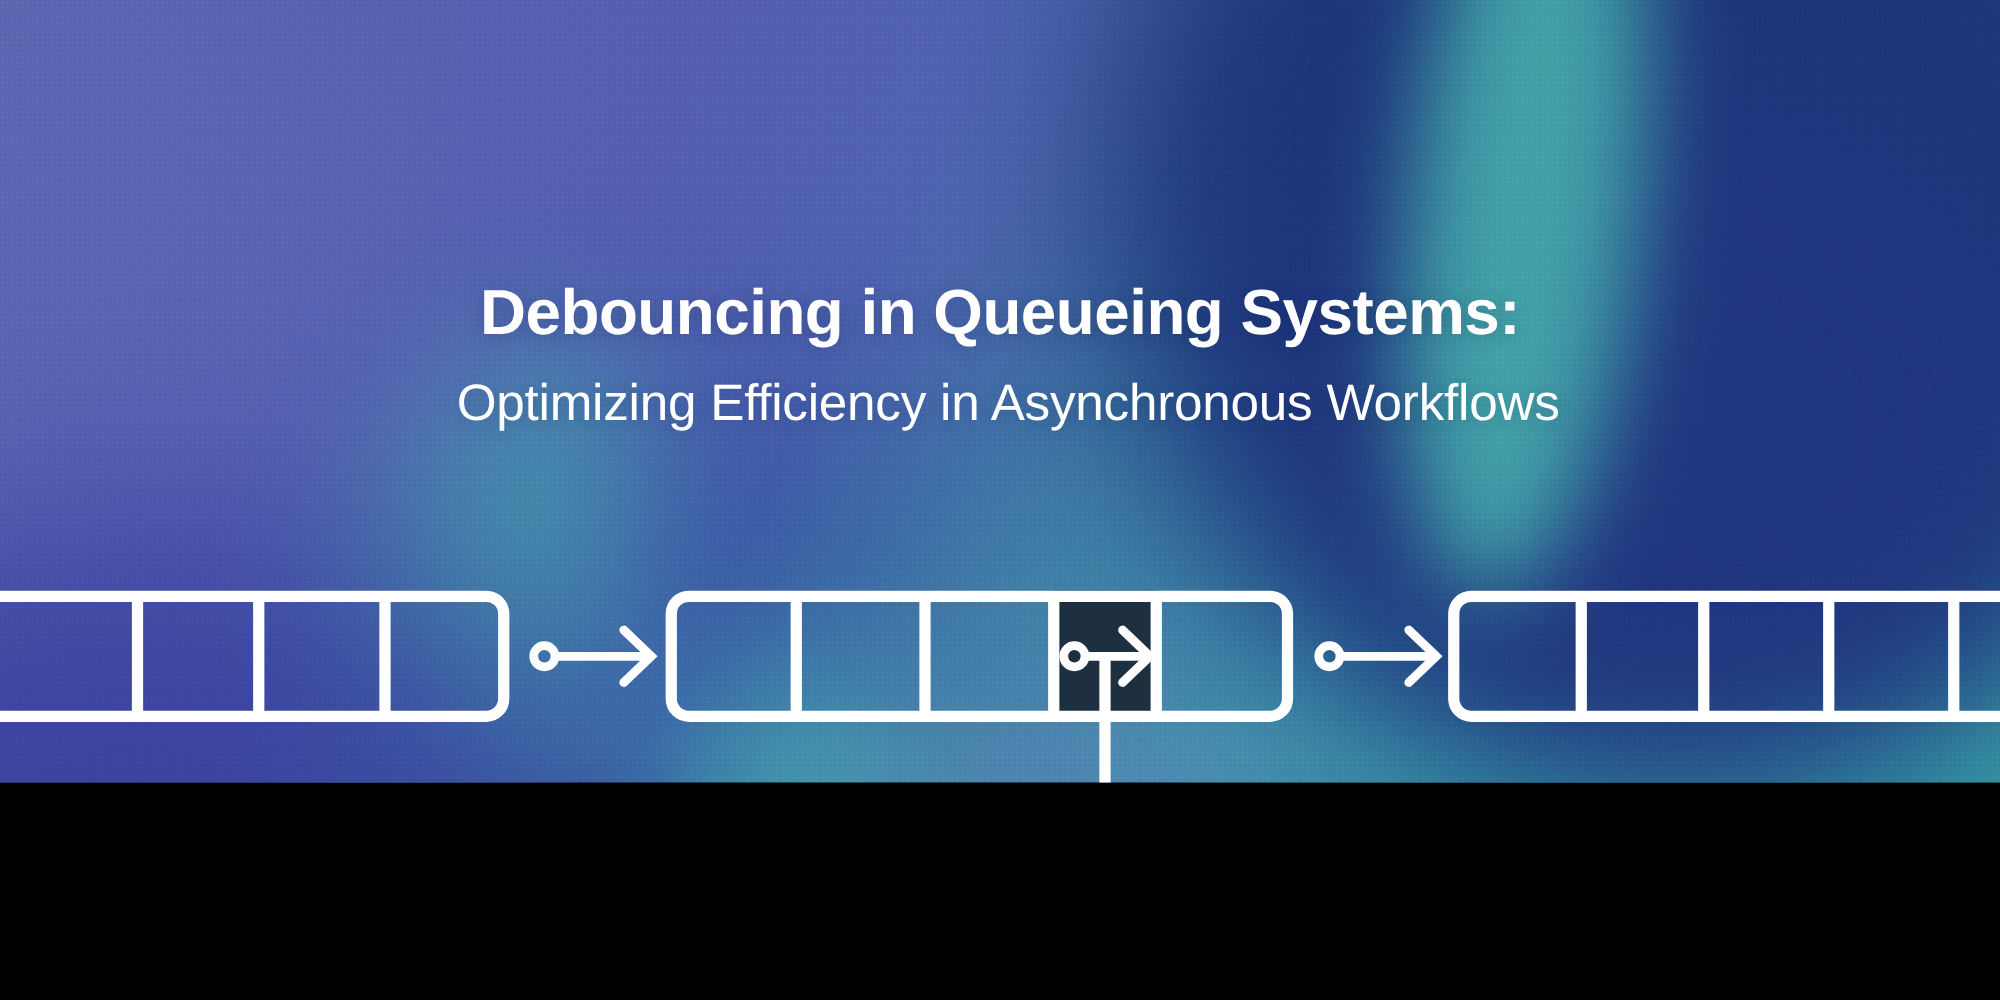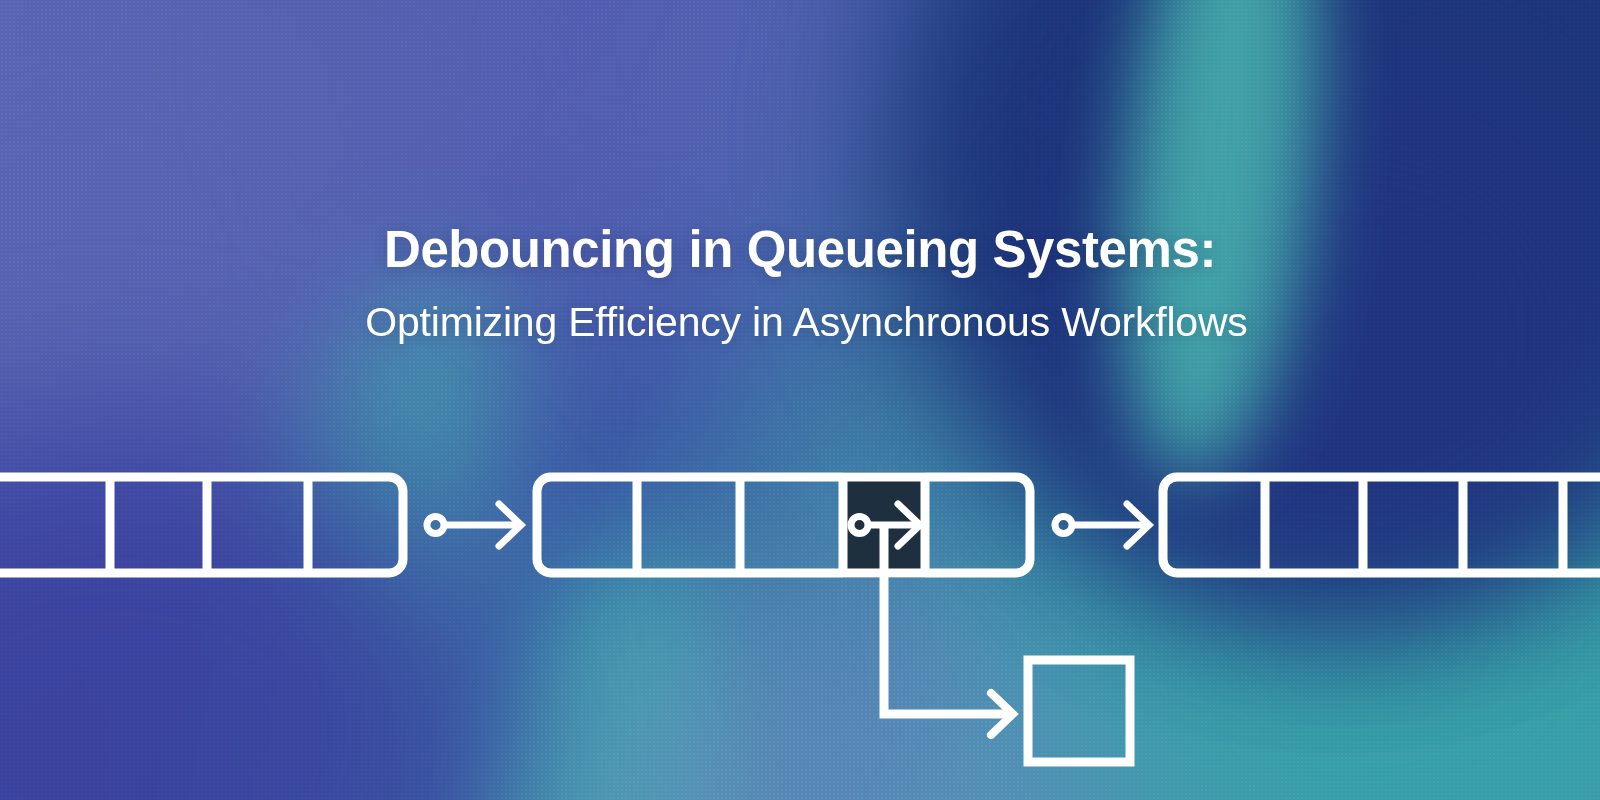--- a/index.html
+++ b/index.html
@@ -3,21 +3,21 @@
 <meta charset="utf-8">
 <style>
   html, body {
     margin: 0;
     padding: 0;
     background: #000;
   }
   #stage {
     position: relative;
     width: 1600px;
-    height: 800px;
+    height: 626px;
     overflow: hidden;
     font-family: "Liberation Sans", sans-serif;
   }
 
   
   .bg-layer {
     position: absolute;
     inset: 0;
   }
   .bg-base {

